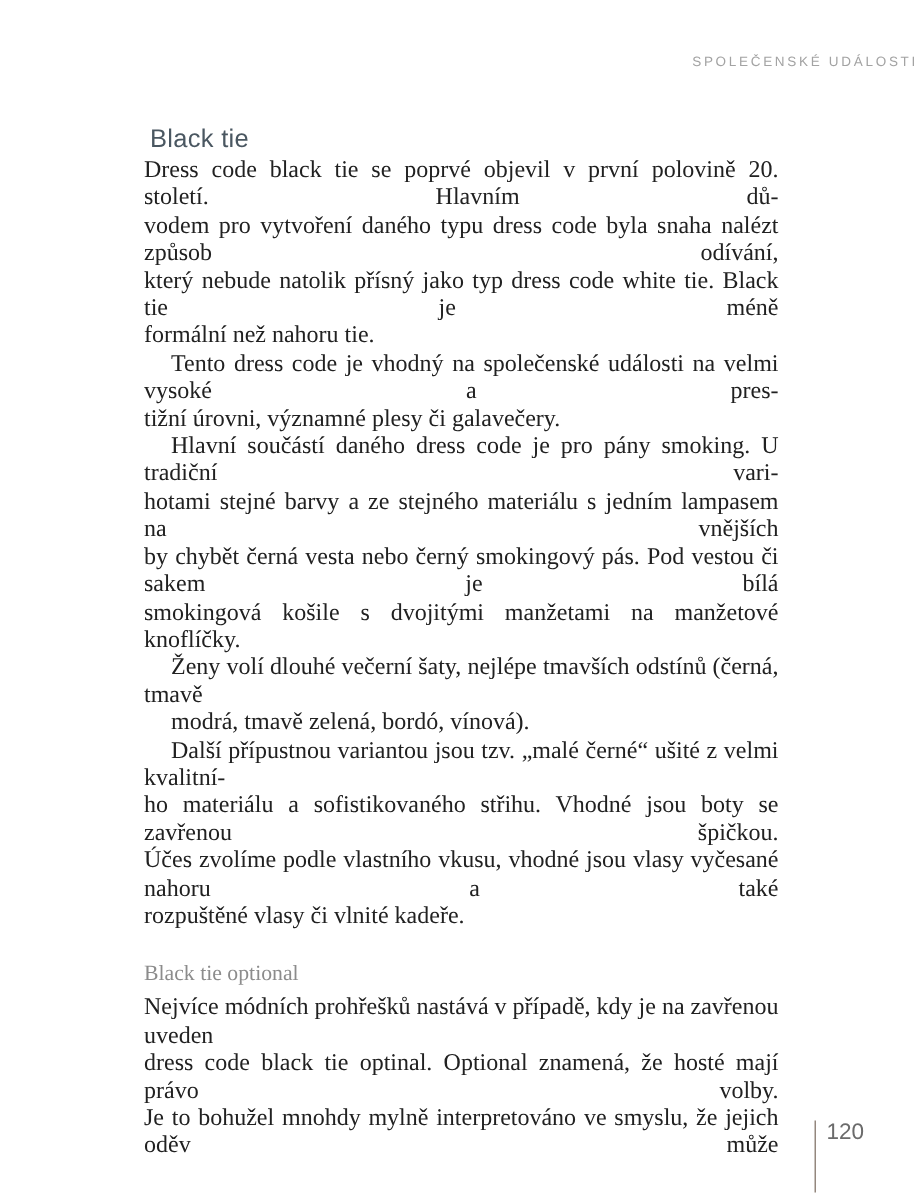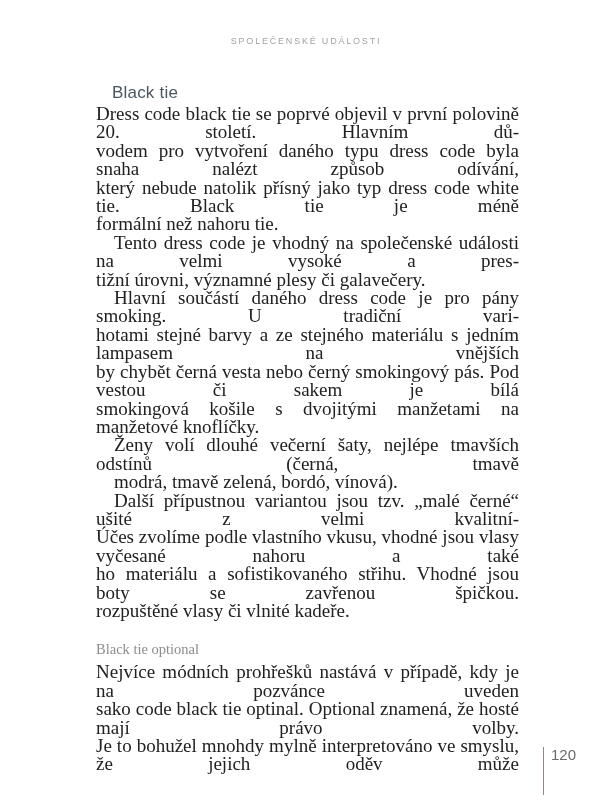--- a/index.html
+++ b/index.html
@@ -17,50 +17,50 @@
   .page {
     position: absolute;
     inset: 0;
     background: #ffffff;
   }
   .running-header {
     position: absolute;
     top: 36px;
     left: 0;
     width: 100%;
-    text-align: center;
+    text-align: right;
     font-family: "Liberation Sans", sans-serif;
     font-size: 9px;
     letter-spacing: 1.8px;
     color: var(--running_header, #a3a3a3);
   }
   .article {
     position: absolute;
     left: 96px;
     top: 83px;
     width: 423px;
   }
   .h1 {
     font-family: "Liberation Sans", sans-serif;
     font-size: 17px;
     line-height: 20px;
     letter-spacing: 0.2px;
     color: var(--heading, #4a5761);
-    margin: 0 0 2px 16px;
+    margin: 0 0 2px 4px;
   }
   .h2 {
     font-family: "Liberation Serif", serif;
     font-size: 14.5px;
     line-height: 18px;
     color: var(--subheading, #8c8c8c);
     margin: 20px 0 5px 0;
   }
   .para { margin: 0; }
   .line {
-    font-size: 19px;
+    font-size: 16px;
     line-height: 18.4px;
     color: var(--body_text, #212121);
     text-align: justify;
     text-align-last: justify;
   }
   .line.last { text-align-last: left; }
   .line.indent { text-indent: 18px; }
   .footer-rule {
     position: absolute;
     left: 543px;
@@ -102,28 +102,28 @@
         <div class="line">hotami stejné barvy a ze stejného materiálu s jedním lampasem na vnějších</div>
         <div class="line">by chybět černá vesta nebo černý smokingový pás. Pod vestou či sakem je bílá</div>
         <div class="line last">smokingová košile s dvojitými manžetami na manžetové knoflíčky.</div>
       </div>
       <div class="para">
         <div class="line indent">Ženy volí dlouhé večerní šaty, nejlépe tmavších odstínů (černá, tmavě</div>
         <div class="line indent last">modrá, tmavě zelená, bordó, vínová).</div>
       </div>
       <div class="para">
         <div class="line indent">Další přípustnou variantou jsou tzv. „malé černé“ ušité z velmi kvalitní-</div>
+        <div class="line">ho materiálu a sofistikovaného střihu. Vhodné jsou boty se zavřenou špičkou.</div>
         <div class="line">Účes zvolíme podle vlastního vkusu, vhodné jsou vlasy vyčesané nahoru a také</div>
-        <div class="line">ho materiálu a sofistikovaného střihu. Vhodné jsou boty se zavřenou špičkou.</div>
         <div class="line last">rozpuštěné vlasy či vlnité kadeře.</div>
       </div>
       <div class="h2">Black tie optional</div>
       <div class="para">
-        <div class="line">Nejvíce módních prohřešků nastává v případě, kdy je na pozvánce uveden</div>
-        <div class="line">sako code black tie optinal. Optional znamená, že hosté mají právo volby.</div>
+        <div class="line">Nejvíce módních prohřešků nastává v případě, kdy je na zavřenou uveden</div>
+        <div class="line">dress code black tie optinal. Optional znamená, že hosté mají právo volby.</div>
         <div class="line">Je to bohužel mnohdy mylně interpretováno ve smyslu, že jejich oděv může</div>
       </div>
     </div>
 
   <div class="footer-rule"></div>
 
   <div class="page-number">120</div>
 
 </div>
 

